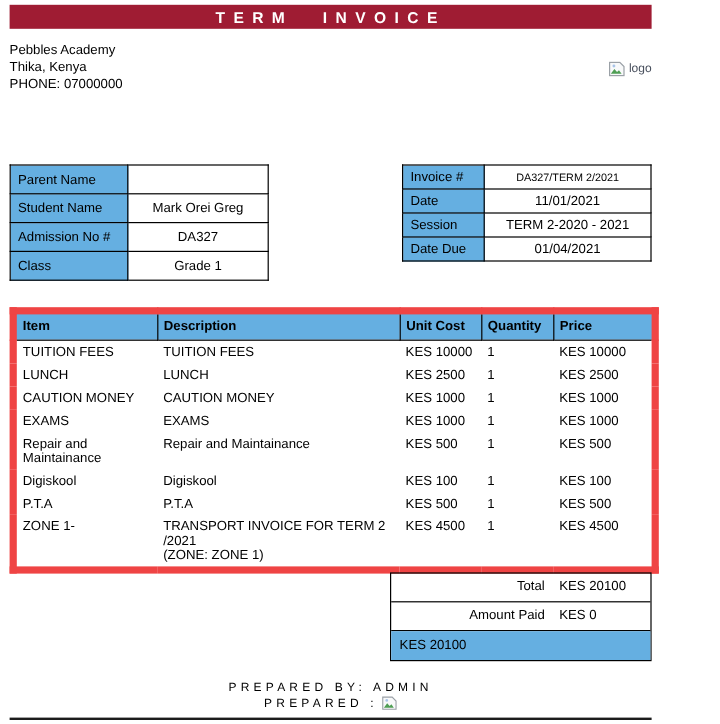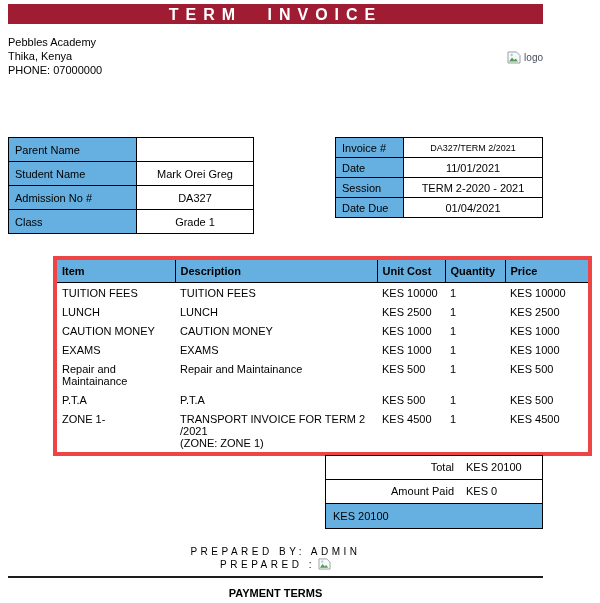--- a/index.html
+++ b/index.html
@@ -6,44 +6,44 @@
   * { box-sizing: border-box; }
   html,body { margin:0; padding:0; }
   body {
     width:600px; height:603px; background:#ffffff; overflow:hidden;
     font-family:"Liberation Sans", sans-serif; font-size:11px; color:#000;
   }
   .page { padding:4px 0 0 8px; width:551px; }
   .content { width:535px; }
 
   .banner {
-    background:var(--red); color:#fff; font-weight:bold; font-size:16px;
+    background:var(--red); color:#fff; font-weight:bold; font-size:13px;
     letter-spacing:7px; word-spacing:14px; text-align:center;
     height:20px; line-height:21px;
   }
 
   .header-row { display:flex; justify-content:space-between; margin-top:11px; }
   .school-info div { line-height:14px; }
   .logo-box { display:flex; align-items:center; gap:3px; margin-top:2px; }
   .alt-text { font-size:10px; color:#474e5c; }
 
   .info-row { display:flex; justify-content:space-between; align-items:flex-start; margin-top:60px; }
   table.kv { border-collapse:collapse; }
   table.kv td { border:1px solid #000; padding:0 6px; font-size:11px; }
   td.kv-label { background:var(--blue); }
   td.kv-value { text-align:center; }
   .student-table td { height:24px; }
-  .student-table td.kv-label { width:128px; }
+  .student-table td.kv-label { width:98px; }
   .student-table td.kv-value { width:117px; }
   .invoice-table td { height:20px; }
   .invoice-table td.kv-label { width:68px; }
   .invoice-table td.kv-value { width:139px; }
   td.kv-value.small { font-size:9px; }
 
-  table.items { border-collapse:collapse; margin-top:22px; width:535px; table-layout:fixed; border:4px solid #ef4444;margin-left:45px; }
+  table.items { border-collapse:collapse; margin-top:22px; width:535px; table-layout:fixed; border:6px solid #ef4444; }
   table.items th {
     background:var(--blue); border:1px solid #000; text-align:left;
     font-weight:bold; font-size:11px; padding:0 5px; height:24px;
   }
   table.items td {
     padding:4px 5px 3px 5px; line-height:12px; vertical-align:top;
     font-size:11px; white-space:pre-line;
   }
   .col-item { width:120px; } .col-desc { width:202px; } .col-unit { width:68px; }
   .col-qty { width:60px; } .col-price { width:85px; }
@@ -179,20 +179,27 @@
             <td>KES 1000</td>
           </tr>
           <tr>
             <td>Repair and Maintainance</td>
             <td>Repair and Maintainance</td>
             <td>KES 500</td>
             <td>1</td>
             <td>KES 500</td>
           </tr>
           <tr>
+            <td>Digiskool</td>
+            <td>Digiskool</td>
+            <td>KES 100</td>
+            <td>1</td>
+            <td>KES 100</td>
+          </tr>
+          <tr>
             <td>P.T.A</td>
             <td>P.T.A</td>
             <td>KES 500</td>
             <td>1</td>
             <td>KES 500</td>
           </tr>
           <tr>
             <td>ZONE 1-</td>
             <td>TRANSPORT INVOICE FOR TERM 2 /2021
 (ZONE: ZONE 1)</td>

